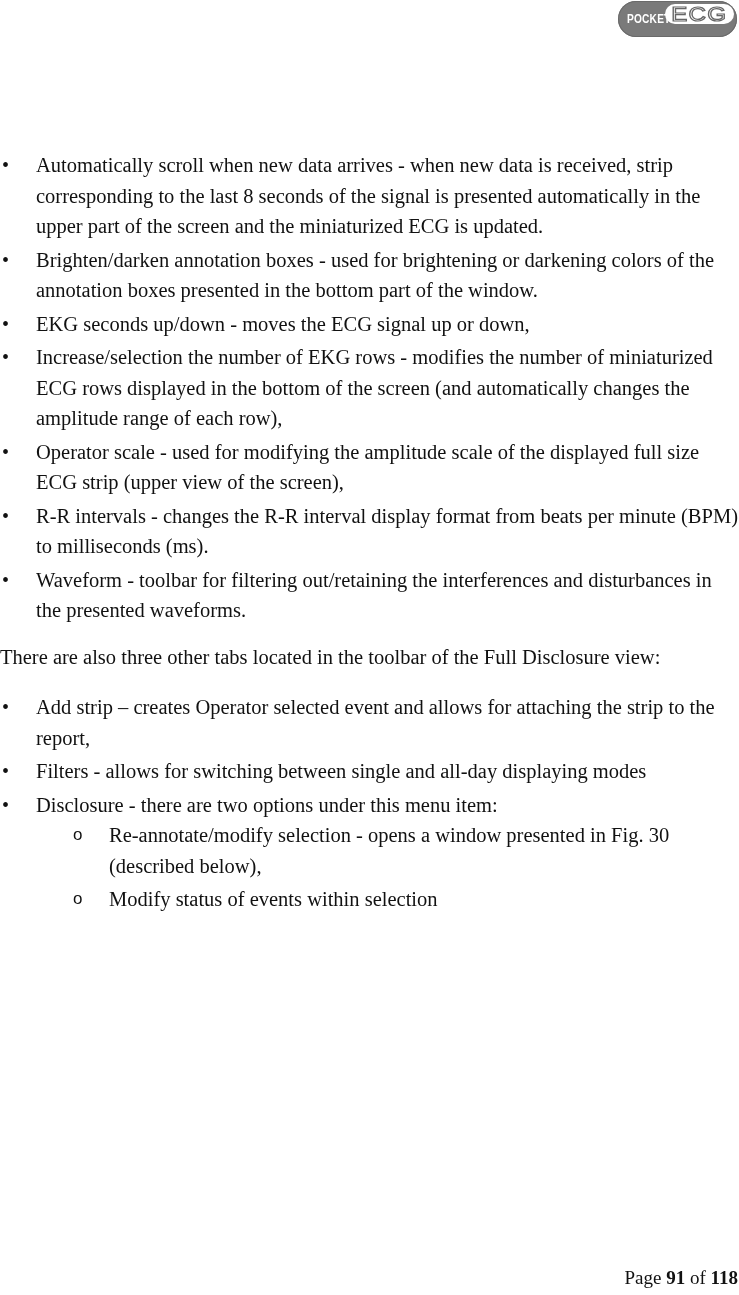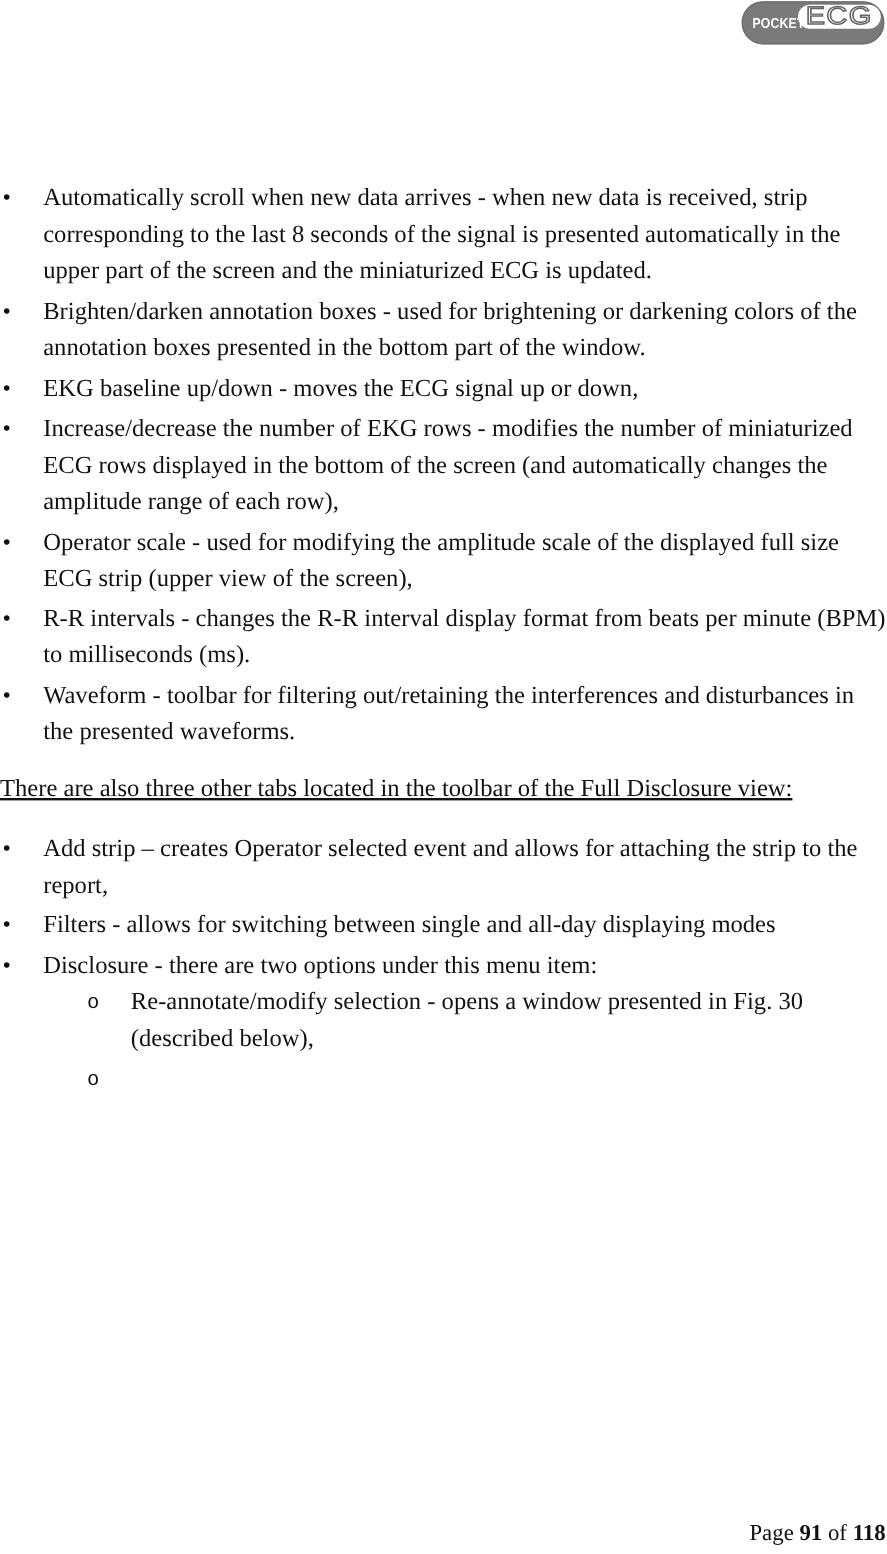--- a/index.html
+++ b/index.html
@@ -82,21 +82,20 @@
       top: 0;
       font-size: 20px;
     }
     .term {
       font-weight: normal;
     }
     .em {
     }
     .paragraph {
       margin: 16px 0 20px 0;
-      text-decoration: underline;
     }
     .sub-list {
       list-style: none;
       margin: 0;
       padding: 0;
     }
     .sub-item {
       position: relative;
       padding-left: 109px;
       margin-left: -36px;
@@ -134,25 +133,25 @@
     <li class="bullet-item">
       <span class="bullet-dot">•</span>
       <span class="term">Automatically scroll when new data arrives</span><span> - </span><span>when new data is received, strip corresponding to the last 8 seconds of the signal is presented automatically in the upper part of the screen and the miniaturized ECG is updated.</span>
     </li>
     <li class="bullet-item">
       <span class="bullet-dot">•</span>
       <span class="term">Brighten/darken annotation boxes</span><span> - </span><span>used for brightening or darkening colors of the annotation boxes presented in the bottom part of the window.</span>
     </li>
     <li class="bullet-item">
       <span class="bullet-dot">•</span>
-      <span class="term">EKG baseline up/down</span><span> - </span><span>moves the ECG signal up or down,</span>
+      <span class="term">EKG seconds up/down</span><span> - </span><span>moves the ECG signal up or down,</span>
     </li>
     <li class="bullet-item">
       <span class="bullet-dot">•</span>
-      <span class="term">Increase/decrease the number of EKG rows</span><span> - </span><span>modifies the number of miniaturized ECG rows displayed in the bottom of the screen (and automatically changes the amplitude range of each row),</span>
+      <span class="term">Increase/selection the number of EKG rows</span><span> - </span><span>modifies the number of miniaturized ECG rows displayed in the bottom of the screen (and automatically changes the amplitude range of each row),</span>
     </li>
     <li class="bullet-item">
       <span class="bullet-dot">•</span>
       <span class="term">Operator scale</span><span> - </span><span>used for modifying the amplitude scale of the displayed full size ECG strip (upper view of the screen),</span>
     </li>
     <li class="bullet-item">
       <span class="bullet-dot">•</span>
       <span class="term">R-R intervals</span><span> - </span><span>changes the R-R interval display format from beats per minute (BPM) to milliseconds (ms).</span>
     </li>
     <li class="bullet-item">
@@ -175,20 +174,21 @@
     <li class="bullet-item">
       <span class="bullet-dot">•</span>
       <span class="term">Disclosure</span><span> - </span><span>there are two options under this menu item:</span>
       <ul class="sub-list">
         <li class="sub-item">
           <span class="sub-dot">o</span>
           <span class="term">Re-annotate/modify selection</span><span> - </span><span>opens a window presented in Fig. 30 (described below),</span>
         </li>
         <li class="sub-item">
           <span class="sub-dot">o</span>
+          <span class="term">Modify status of events within selection</span>
         </li>
       </ul>
     </li>
   </ul>
 </div>
 
 <div class="footer">
   <span>Page </span><b>91</b><span> of </span><b>118</b>
 </div>
 

